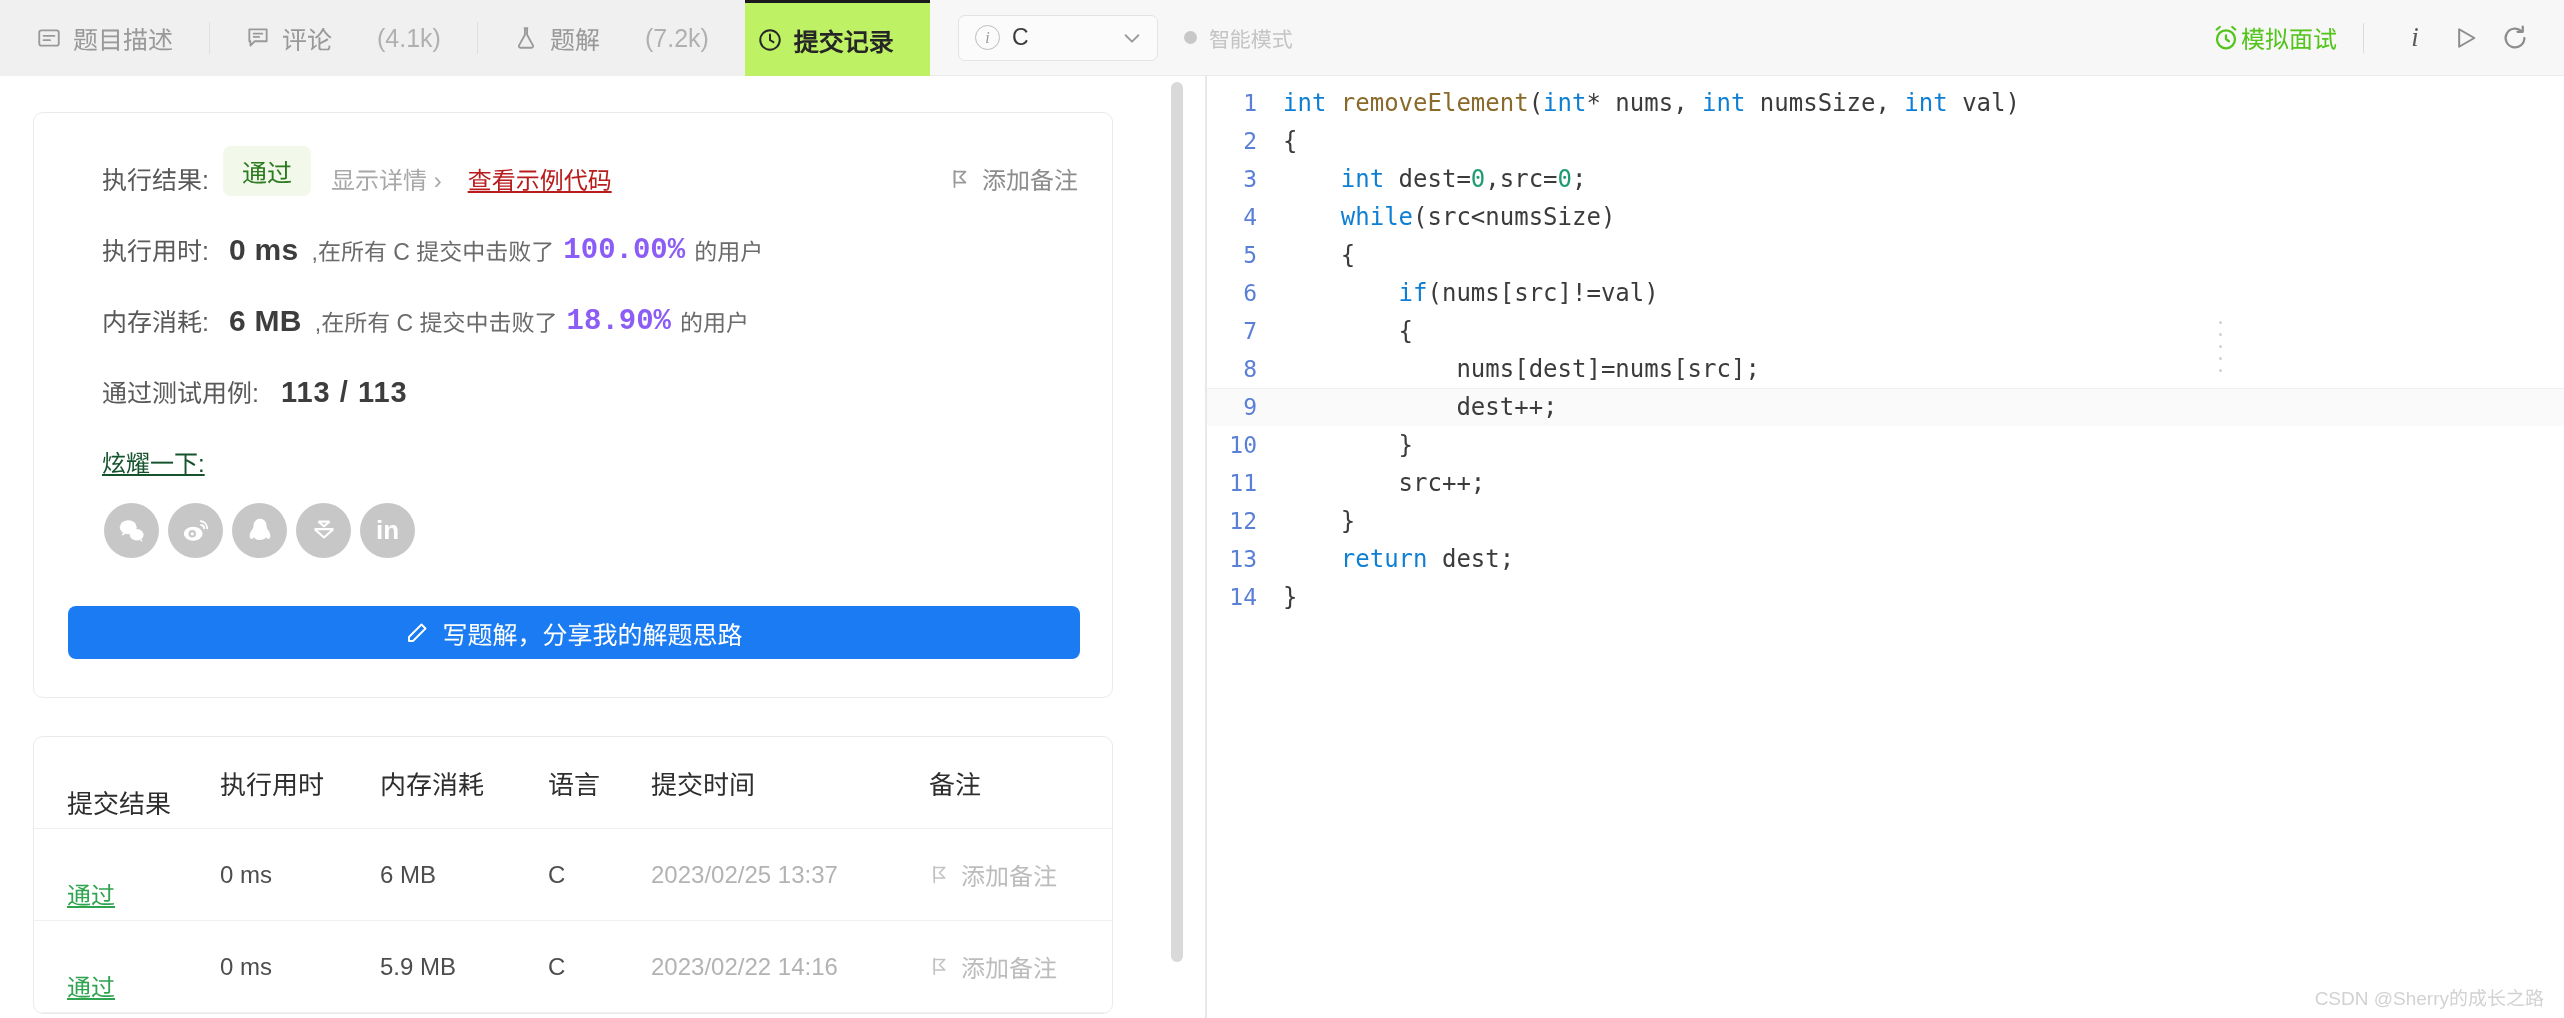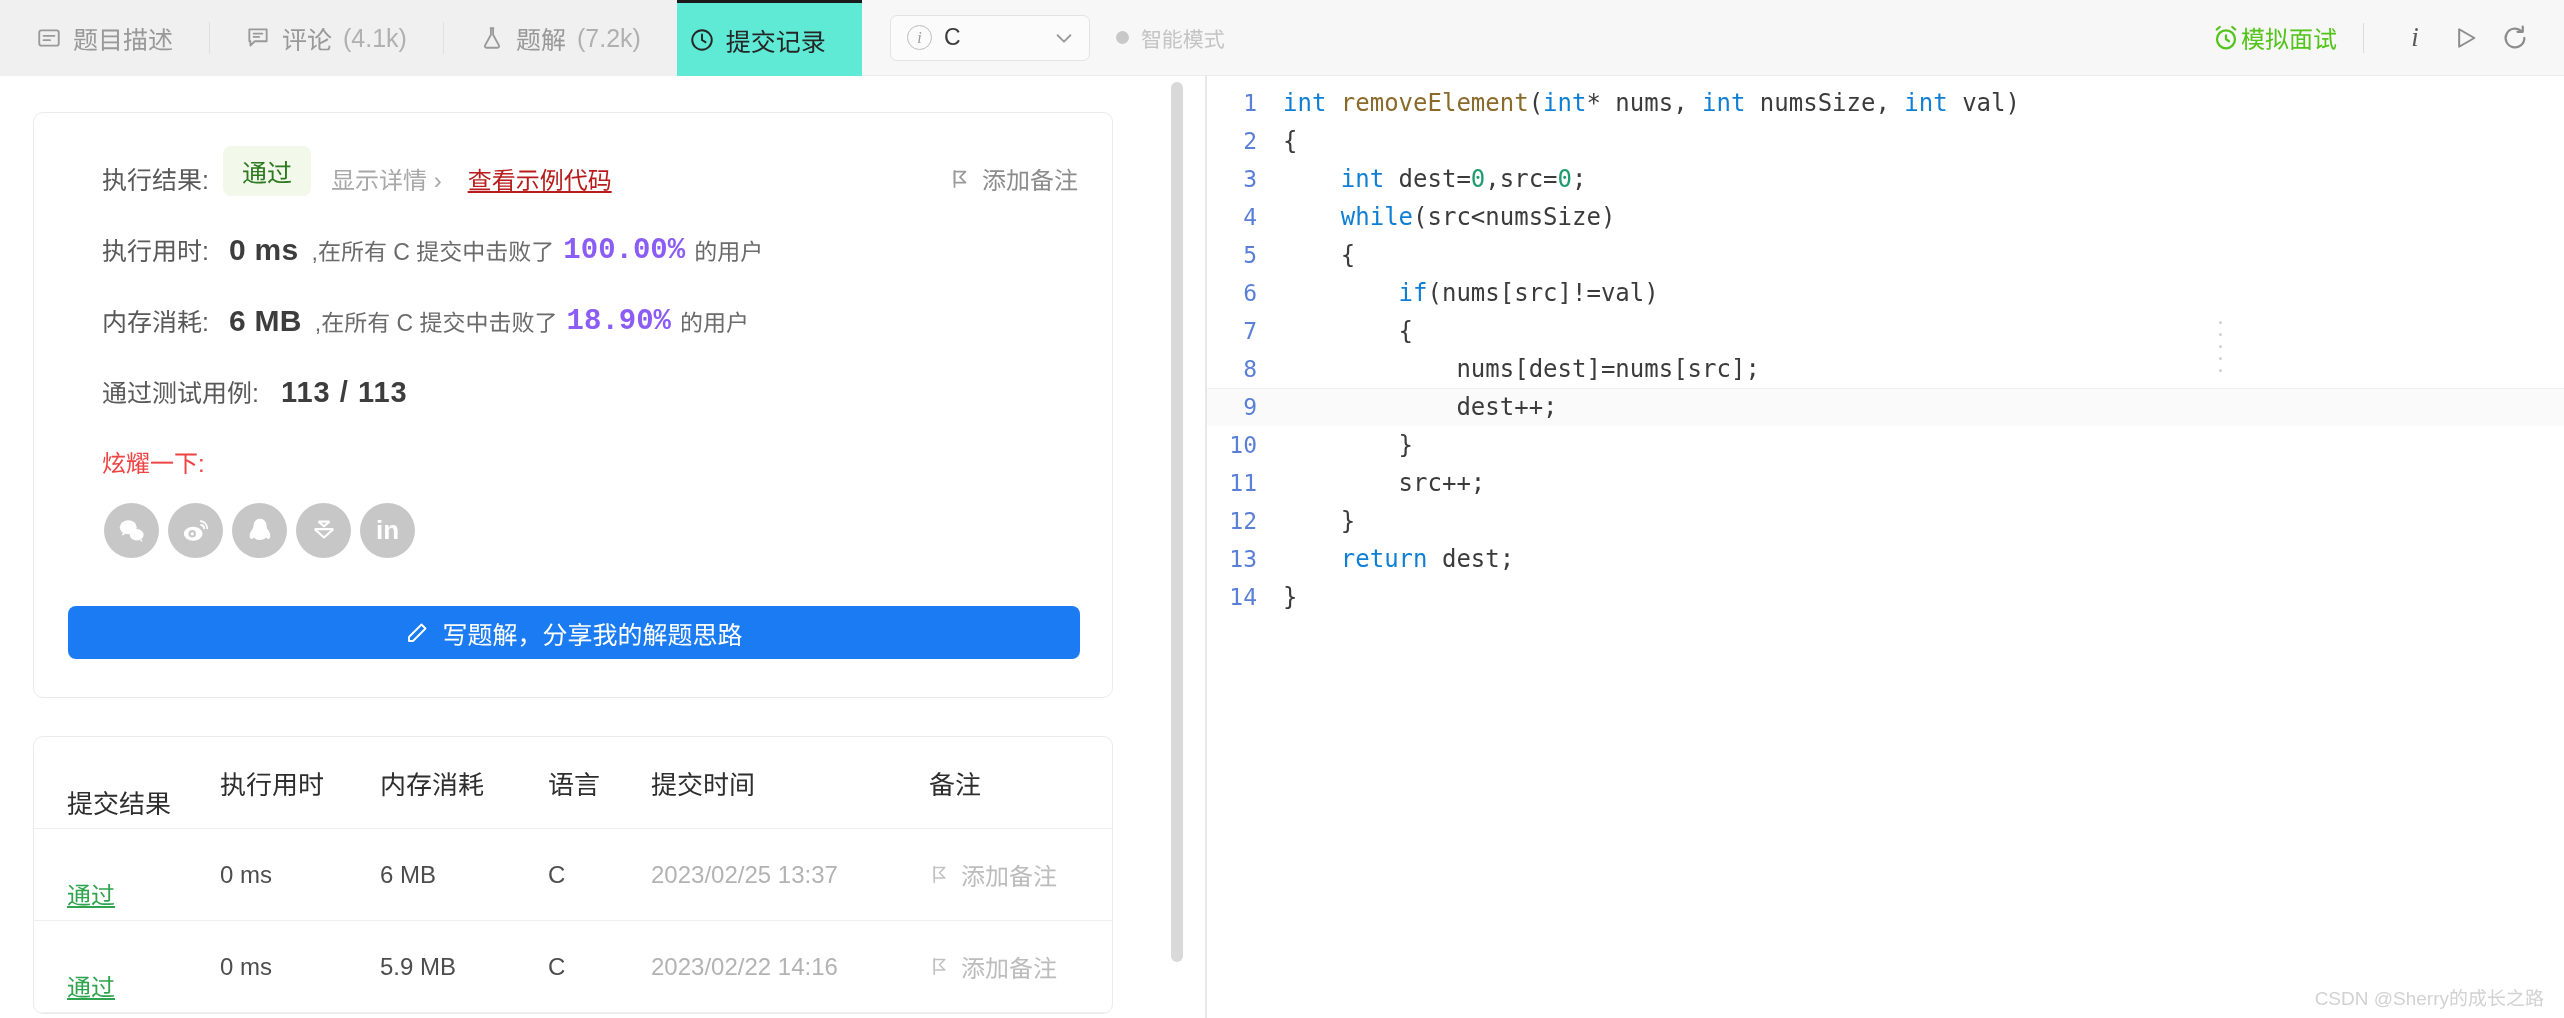--- a/index.html
+++ b/index.html
@@ -36,28 +36,28 @@
     white-space: nowrap;
   }
   .tab + .tab::before {
     content: "";
     position: absolute;
     left: 0; top: 22px; bottom: 22px;
     width: 1px;
     background: #e0e0e0;
   }
   .tab.active {
-    background: #5eead4;
+    background: #bef264;
     color: #262626;
-    font-weight: 400;
+    font-weight: 700;
     border-top: 3px solid #1a1a1a;
     padding-left: 12px;
   }
   .tab.active::before { display: none; }
-  .tab .cnt { color: #b0b0b0; font-weight: 400; }
+  .tab .cnt { color: #b0b0b0; font-weight: 400; margin-left: 34px; }
   .tab-icon { display: inline-flex; align-items: center; justify-content: center; width: 26px; height: 26px; flex: none; }
 
   .topbar-right {
     flex: 1;
     display: flex;
     align-items: center;
     gap: 0;
     padding: 0 24px 0 28px;
     background: #f7f7f7;
   }
@@ -157,21 +157,21 @@
     display: flex; align-items: center; gap: 11px;
     color: #8c8c8c; font-size: 24px; cursor: pointer; white-space: nowrap;
   }
 
   .stat-value { font-size: 30px; color: #3d3d3d; font-weight: 700; margin: 0 13px 0 20px; letter-spacing: .3px; }
   .stat-text { font-size: 23px; color: #6b6b6b; }
   .stat-pct { font-size: 29px; color: #8b5cf6; font-weight: 700; margin: 0 9px; font-family: Liberation Mono, monospace; }
 
   .cases-value { font-size: 29px; color: #3d3d3d; font-weight: 600; margin-left: 22px; letter-spacing: 1px; }
 
-  .share-label { font-size: 24px; color: #ef4444; }
+  .share-label { font-size: 24px; color: #14532d; text-decoration: underline; }
   .share-row { display: flex; gap: 9px; margin-top: 24px; margin-left: 2px; }
   .share-icon {
     width: 55px; height: 55px; border-radius: 50%;
     background: #c7c7c7;
     display: flex; align-items: center; justify-content: center;
     cursor: pointer; color: #ffffff;
   }
   .share-icon.linkedin-i {
     font-size: 26px; font-weight: 700; font-family: "Liberation Sans", sans-serif;
   }

